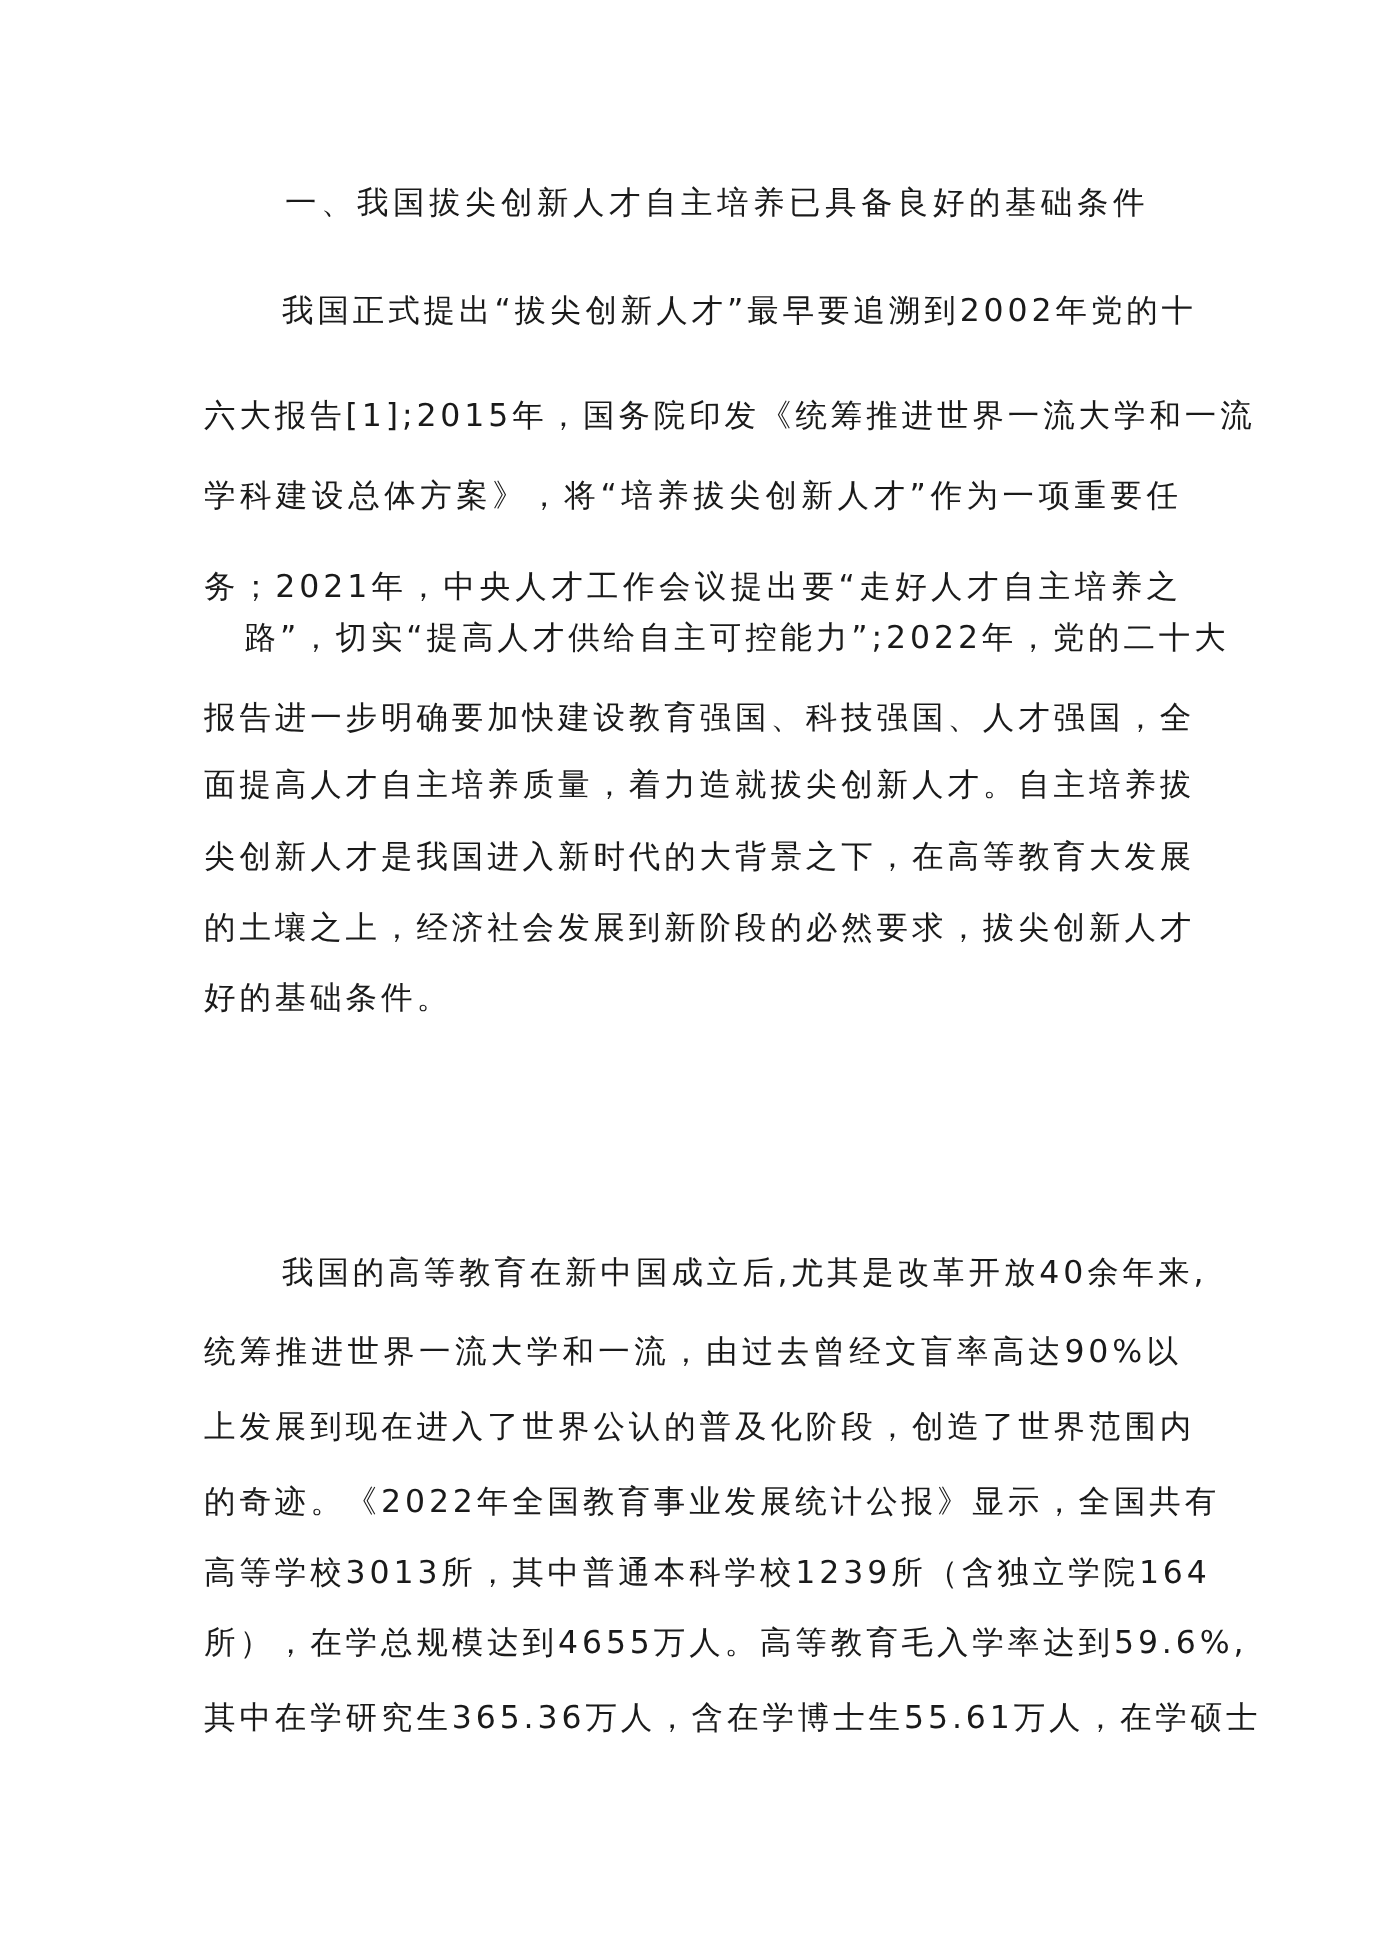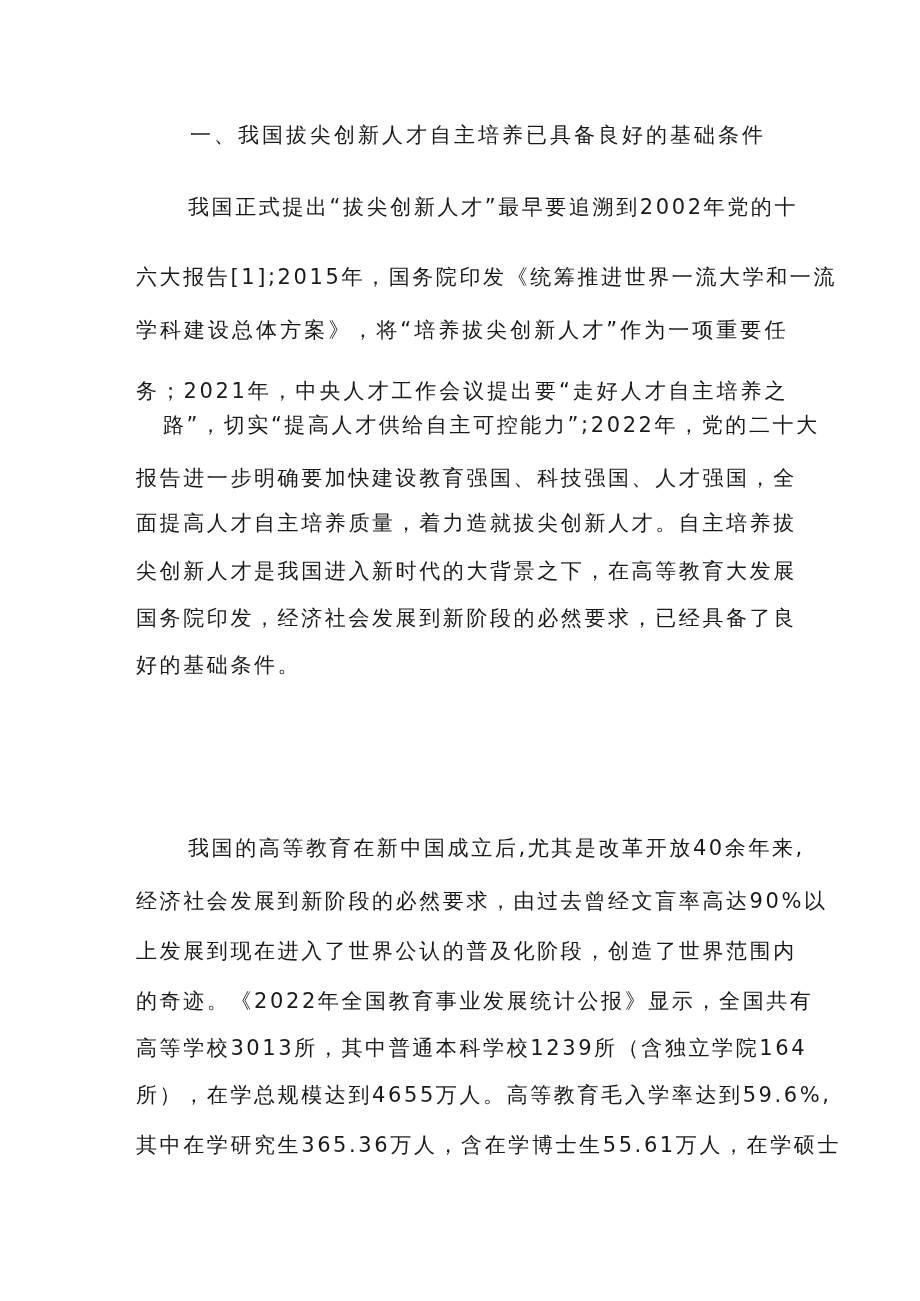--- a/index.html
+++ b/index.html
@@ -55,28 +55,28 @@
 
   <div>
     <div class="line" style="left:188px; width:600px; top:192px;">我国正式提出“拔尖创新人才”最早要追溯到2002年党的十</div>
     <div class="line" style="top:262px;">六大报告[1];2015年，国务院印发《统筹推进世界一流大学和一流</div>
     <div class="line" style="top:315px;">学科建设总体方案》，将“培养拔尖创新人才”作为一项重要任</div>
     <div class="line" style="top:376px;">务；2021年，中央人才工作会议提出要“走好人才自主培养之</div>
     <div class="line" style="top:410px;margin-left:27px;">路”，切实“提高人才供给自主可控能力”;2022年，党的二十大</div>
     <div class="line" style="top:463px;">报告进一步明确要加快建设教育强国、科技强国、人才强国，全</div>
     <div class="line" style="top:508px;">面提高人才自主培养质量，着力造就拔尖创新人才。自主培养拔</div>
     <div class="line" style="top:556px;">尖创新人才是我国进入新时代的大背景之下，在高等教育大发展</div>
-    <div class="line" style="top:603px;">国务院印发，经济社会发展到新阶段的必然要求，已经具备了良</div>
+    <div class="line" style="top:603px;">的土壤之上，经济社会发展到新阶段的必然要求，拔尖创新人才</div>
     <div class="line last" style="top:650px;">好的基础条件。</div>
   </div>
 
 
   <div>
     <div class="line" style="left:188px; width:602px; top:833px;">我国的高等教育在新中国成立后,尤其是改革开放40余年来,</div>
-    <div class="line" style="top:886px;">经济社会发展到新阶段的必然要求，由过去曾经文盲率高达90%以</div>
+    <div class="line" style="top:886px;">统筹推进世界一流大学和一流，由过去曾经文盲率高达90%以</div>
     <div class="line" style="top:936px;">上发展到现在进入了世界公认的普及化阶段，创造了世界范围内</div>
     <div class="line" style="top:986px;">的奇迹。《2022年全国教育事业发展统计公报》显示，全国共有</div>
     <div class="line last" style="top:1033px;">高等学校3013所，其中普通本科学校1239所（含独立学院164</div>
     <div class="line" style="top:1080px;">所），在学总规模达到4655万人。高等教育毛入学率达到59.6%,</div>
     <div class="line" style="top:1130px;">其中在学研究生365.36万人，含在学博士生55.61万人，在学硕士</div>
   </div>
 
 </div>
 
 </body></html>

